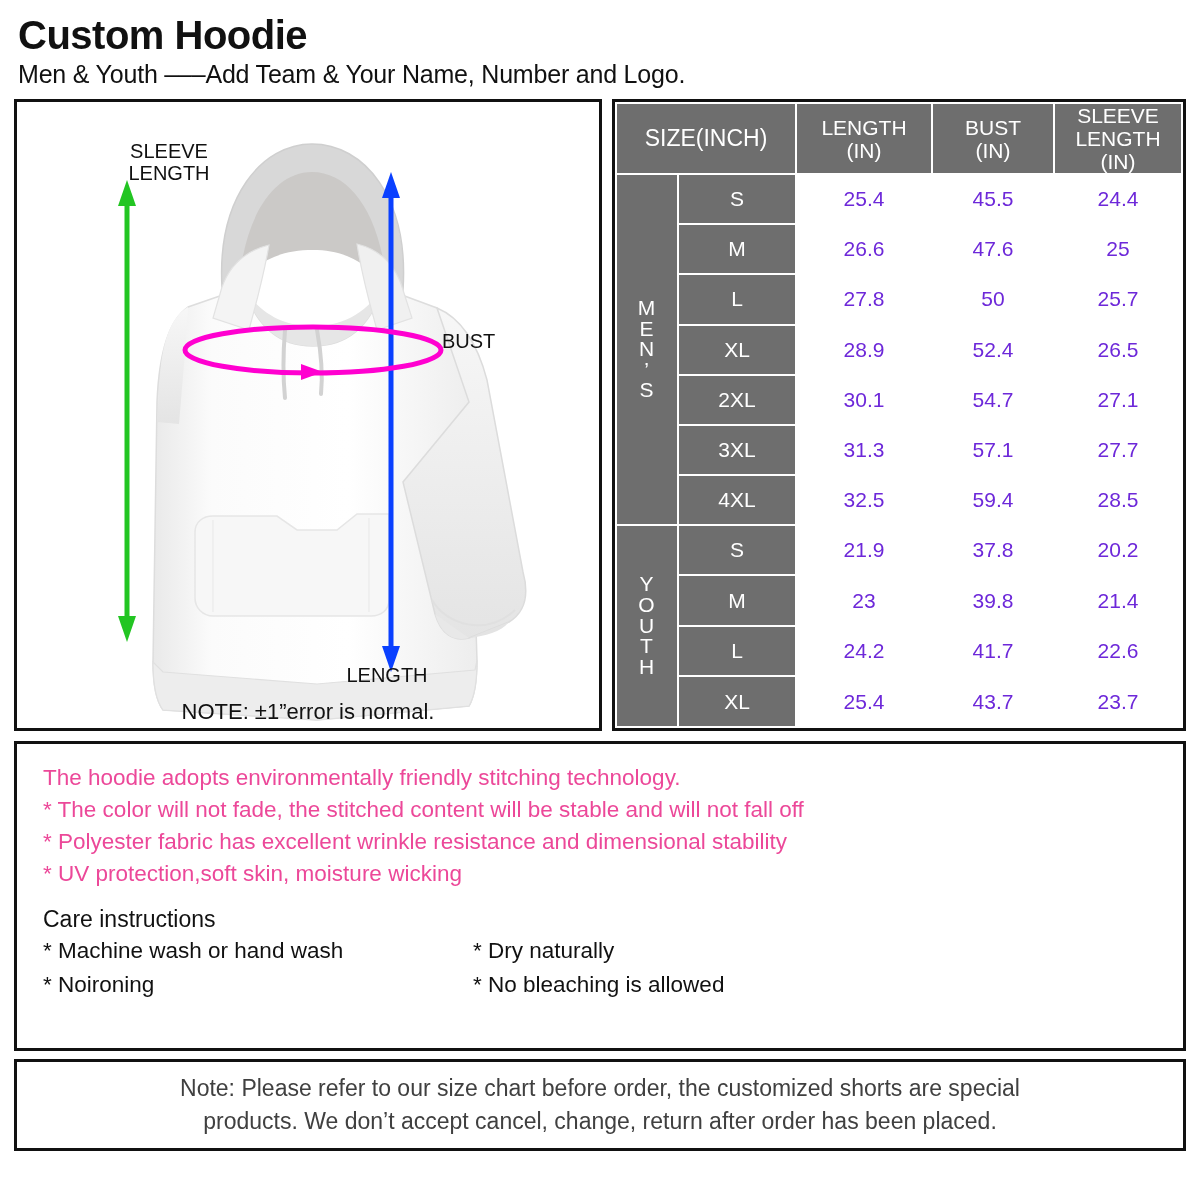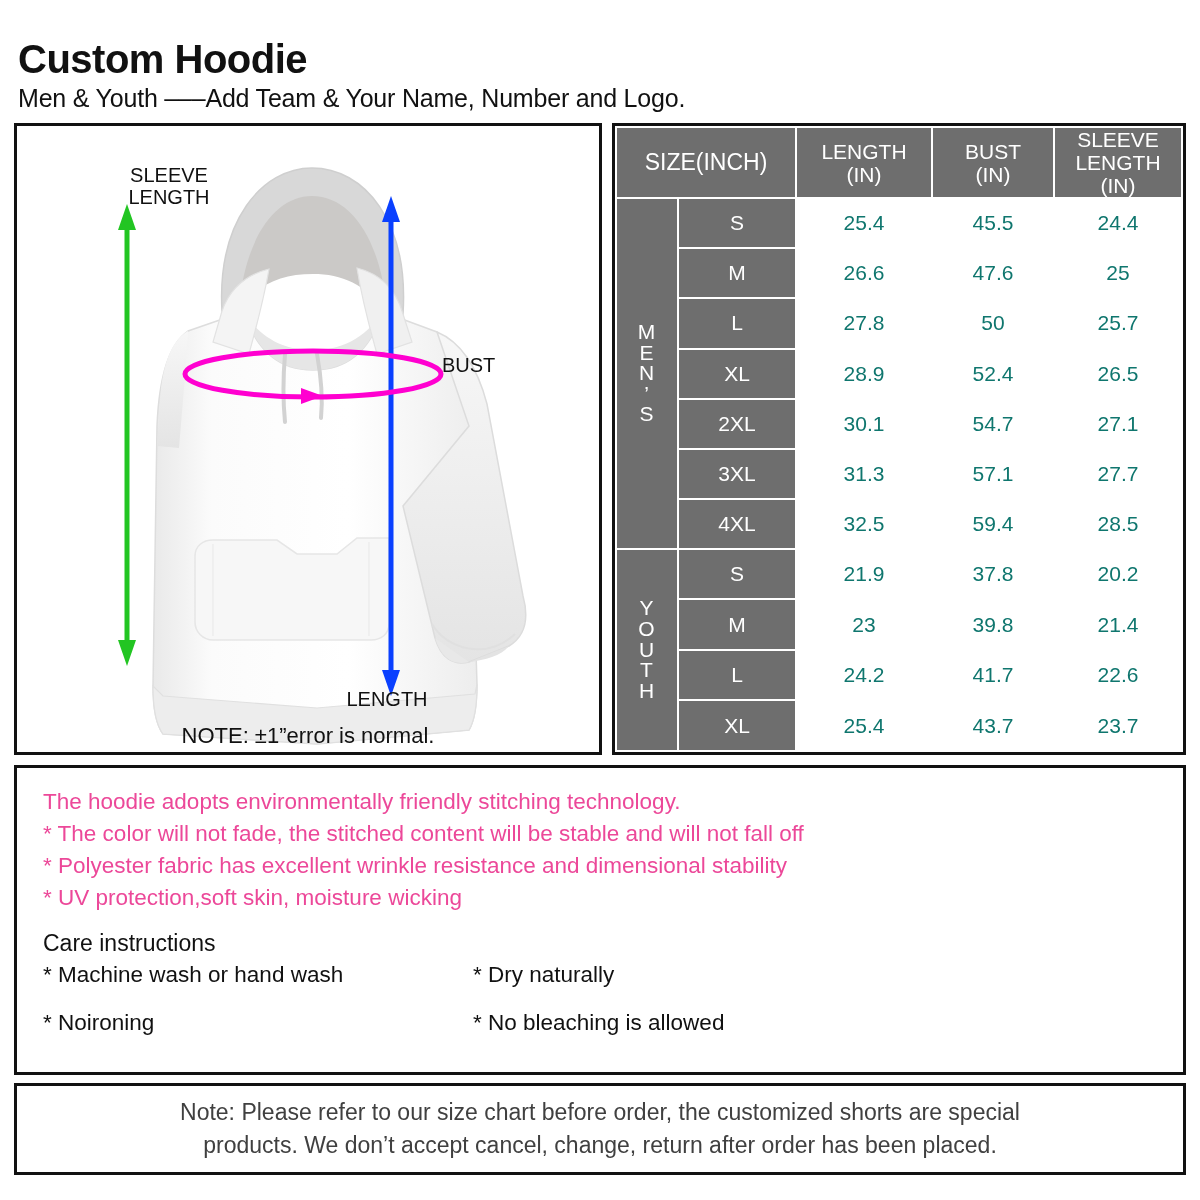--- a/index.html
+++ b/index.html
@@ -14,21 +14,20 @@
     color: #111111;
     position: relative;
     overflow: hidden;
   }
   .page {
     width: 1200px;
     height: 928px;
     box-sizing: border-box;
     padding: 8px 14px 6px 14px;
     position: relative;
-    margin-top: 24px;
   }
 
   
   .title {
     font-size: 40px;
     font-weight: bold;
     letter-spacing: -0.5px;
     line-height: 1.05;
     margin: 6px 0 4px 4px;
   }
@@ -115,21 +114,21 @@
     line-height: 0.98;
   }
   .sizecell {
     background: #6e6e6e;
     color: #ffffff;
     width: 118px;
     font-size: 23px;
   }
   .valcell {
     background: #ffffff;
-    color: #0f766e;
+    color: #6d28d9;
     font-size: 23px;
     border: 2px solid #6e6e6e;
   }
   col.c-len { width: 136px; }
   col.c-bust { width: 122px; }
   col.c-slv { width: 128px; }
 
   
   .info-box {
     margin-top: 10px;
@@ -145,21 +144,21 @@
   }
   .care-title {
     font-size: 23px;
     margin-top: 16px;
     margin-bottom: 2px;
     font-weight: 400;
   }
   .care-grid {
     display: grid;
     grid-template-columns: 430px 1fr;
-    row-gap: 16px;
+    row-gap: 2px;
     font-size: 22.5px;
     line-height: 1.42;
   }
 
   
   .note-box {
     margin-top: 8px;
     border: 3px solid #111;
     box-sizing: border-box;
     padding: 10px 20px 10px 20px;

